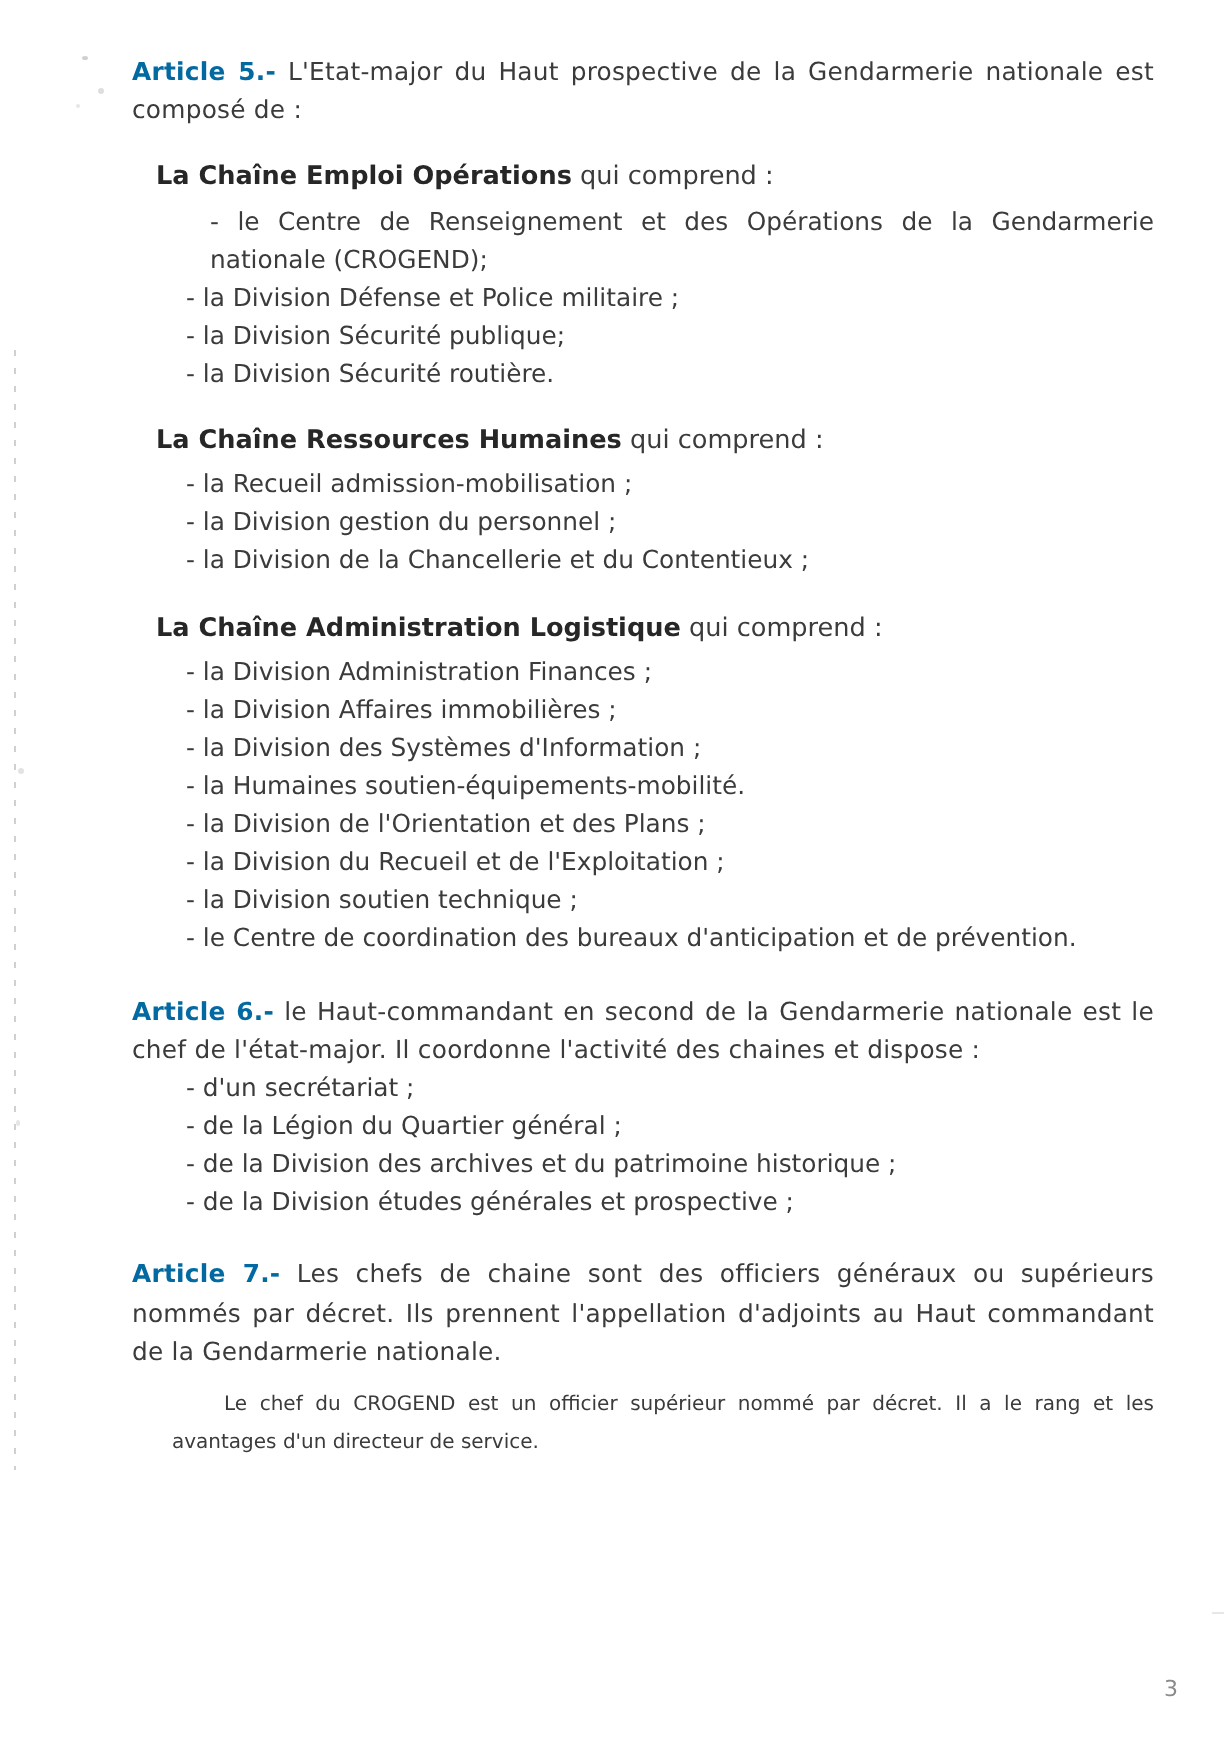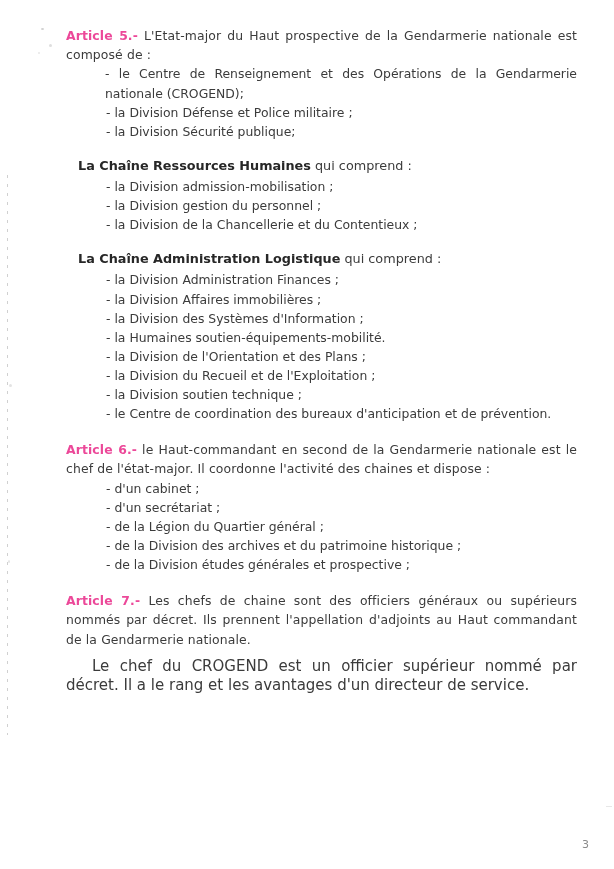--- a/index.html
+++ b/index.html
@@ -66,21 +66,21 @@
 
   .para {
     text-align: justify;
     font-size: 12.4px;
     line-height: 19.2px;
     letter-spacing: .01em;
     margin: 0;
   }
   .para.lead { text-indent: 0; }
 
-  .art-num { font-weight: bold; color: #ec4899; }
+  .art-num { font-weight: bold; color: #0369a1; }
 
   .chain-heading {
     font-size: 12.8px;
     line-height: 19.2px;
     margin-left: 12px;
     margin-top: 15px;
     margin-bottom: 2px;
     white-space: nowrap;
   }
   .chain-heading .chain-name {
@@ -90,38 +90,39 @@
   .chain-heading .chain-tail { font-weight: normal; }
 
   ul.items {
     list-style: none;
     margin: 0;
     padding: 0;
   }
   ul.items li {
     font-size: 12.4px;
     line-height: 19.1px;
-    margin-left: 40px;
+    margin-left: 27px;
     text-indent: 0;
   }
   
   li.hang {
     margin-left: 0 !important;
     padding-left: 39px;
     text-align: justify;
     text-indent: -0px;
   }
   .gap-sm { height: 8px; }
   .gap-lg { height: 17px; }
 
   .indent-para {
     text-align: justify;
-    font-size: 15px;
+    font-size: 10px;
     line-height: 19.2px;
     text-indent: 26px;
+    margin-left: 20px;
   }
 
   .page-number {
     position: absolute;
     left: 582px;
     top: 838px;
     font-size: 11px;
     color: #8a8a8a;
   }
 </style>
@@ -137,29 +138,31 @@
   <div class="speck s5"></div>
   <div class="speck s6"></div>
 </div>
 
 <div class="page">
   <div class="content">
 
     <section>
       <p class="para lead"><span class="art-num">Article 5.-</span><span> L'Etat-major du Haut prospective de la Gendarmerie nationale est composé de :</span></p>
 
+      <div class="chain-heading"><span class="chain-name">La Chaîne Emploi Opérations</span><span class="chain-tail"> qui comprend :</span></div>
       <ul class="items">
         <li class="hang">- le Centre de Renseignement et des Opérations de la Gendarmerie nationale (CROGEND);</li>
         <li>- la Division Défense et Police militaire ;</li>
         <li>- la Division Sécurité publique;</li>
+        <li>- la Division Sécurité routière.</li>
       </ul>
 
       <div class="chain-heading"><span class="chain-name">La Chaîne Ressources Humaines</span><span class="chain-tail"> qui comprend :</span></div>
       <ul class="items">
-        <li>- la Division admission-mobilisation ;</li>
+        <li>- la Recueil admission-mobilisation ;</li>
         <li>- la Division gestion du personnel ;</li>
         <li>- la Division de la Chancellerie et du Contentieux ;</li>
       </ul>
 
       <div class="chain-heading"><span class="chain-name">La Chaîne Administration Logistique</span><span class="chain-tail"> qui comprend :</span></div>
       <ul class="items">
         <li>- la Division Administration Finances ;</li>
         <li>- la Division Affaires immobilières ;</li>
         <li>- la Division des Systèmes d'Information ;</li>
         <li>- la Humaines soutien-équipements-mobilité.</li>
@@ -171,21 +174,20 @@
         <li>- la Division soutien technique ;</li>
         <li>- le Centre de coordination des bureaux d'anticipation et de prévention.</li>
       </ul>
     </section>
 
     <div class="gap-lg"></div>
 
     <section>
       <p class="para"><span class="art-num">Article 6.-</span><span> le Haut-commandant en second de la Gendarmerie nationale est le chef de l'état-major. Il coordonne l'activité des chaines et dispose :</span></p>
       <ul class="items">
-        <li>- d'un cabinet ;</li>
         <li>- d'un secrétariat ;</li>
         <li>- de la Légion du Quartier général ;</li>
         <li>- de la Division des archives et du patrimoine historique ;</li>
         <li>- de la Division études générales et prospective ;</li>
       </ul>
     </section>
 
     <div class="gap-lg"></div>
 
     <section>

